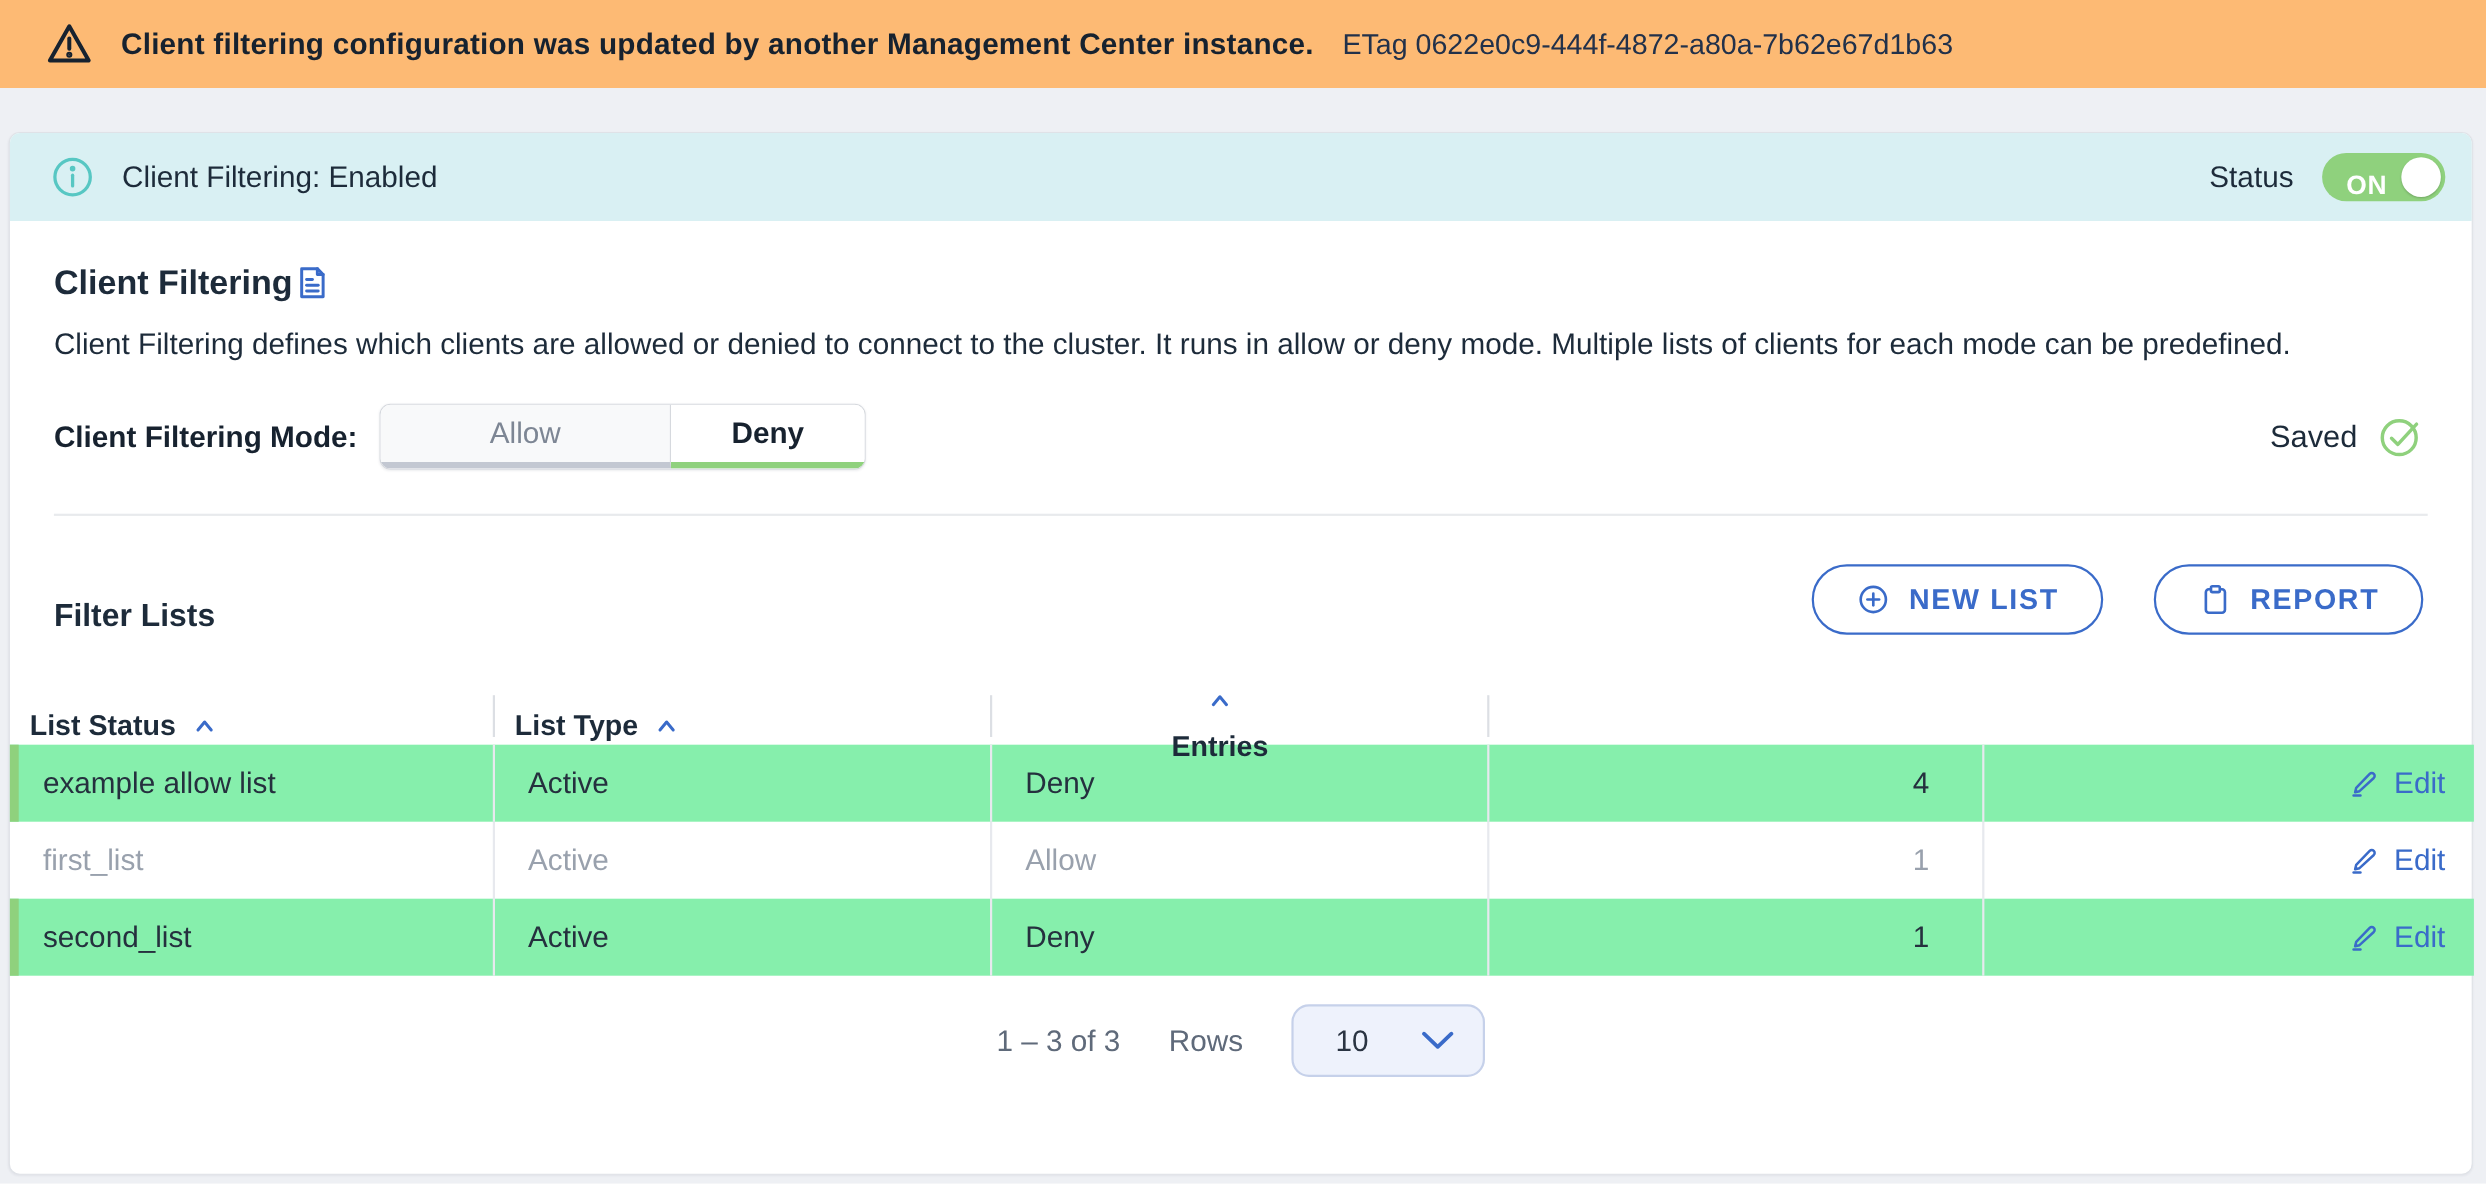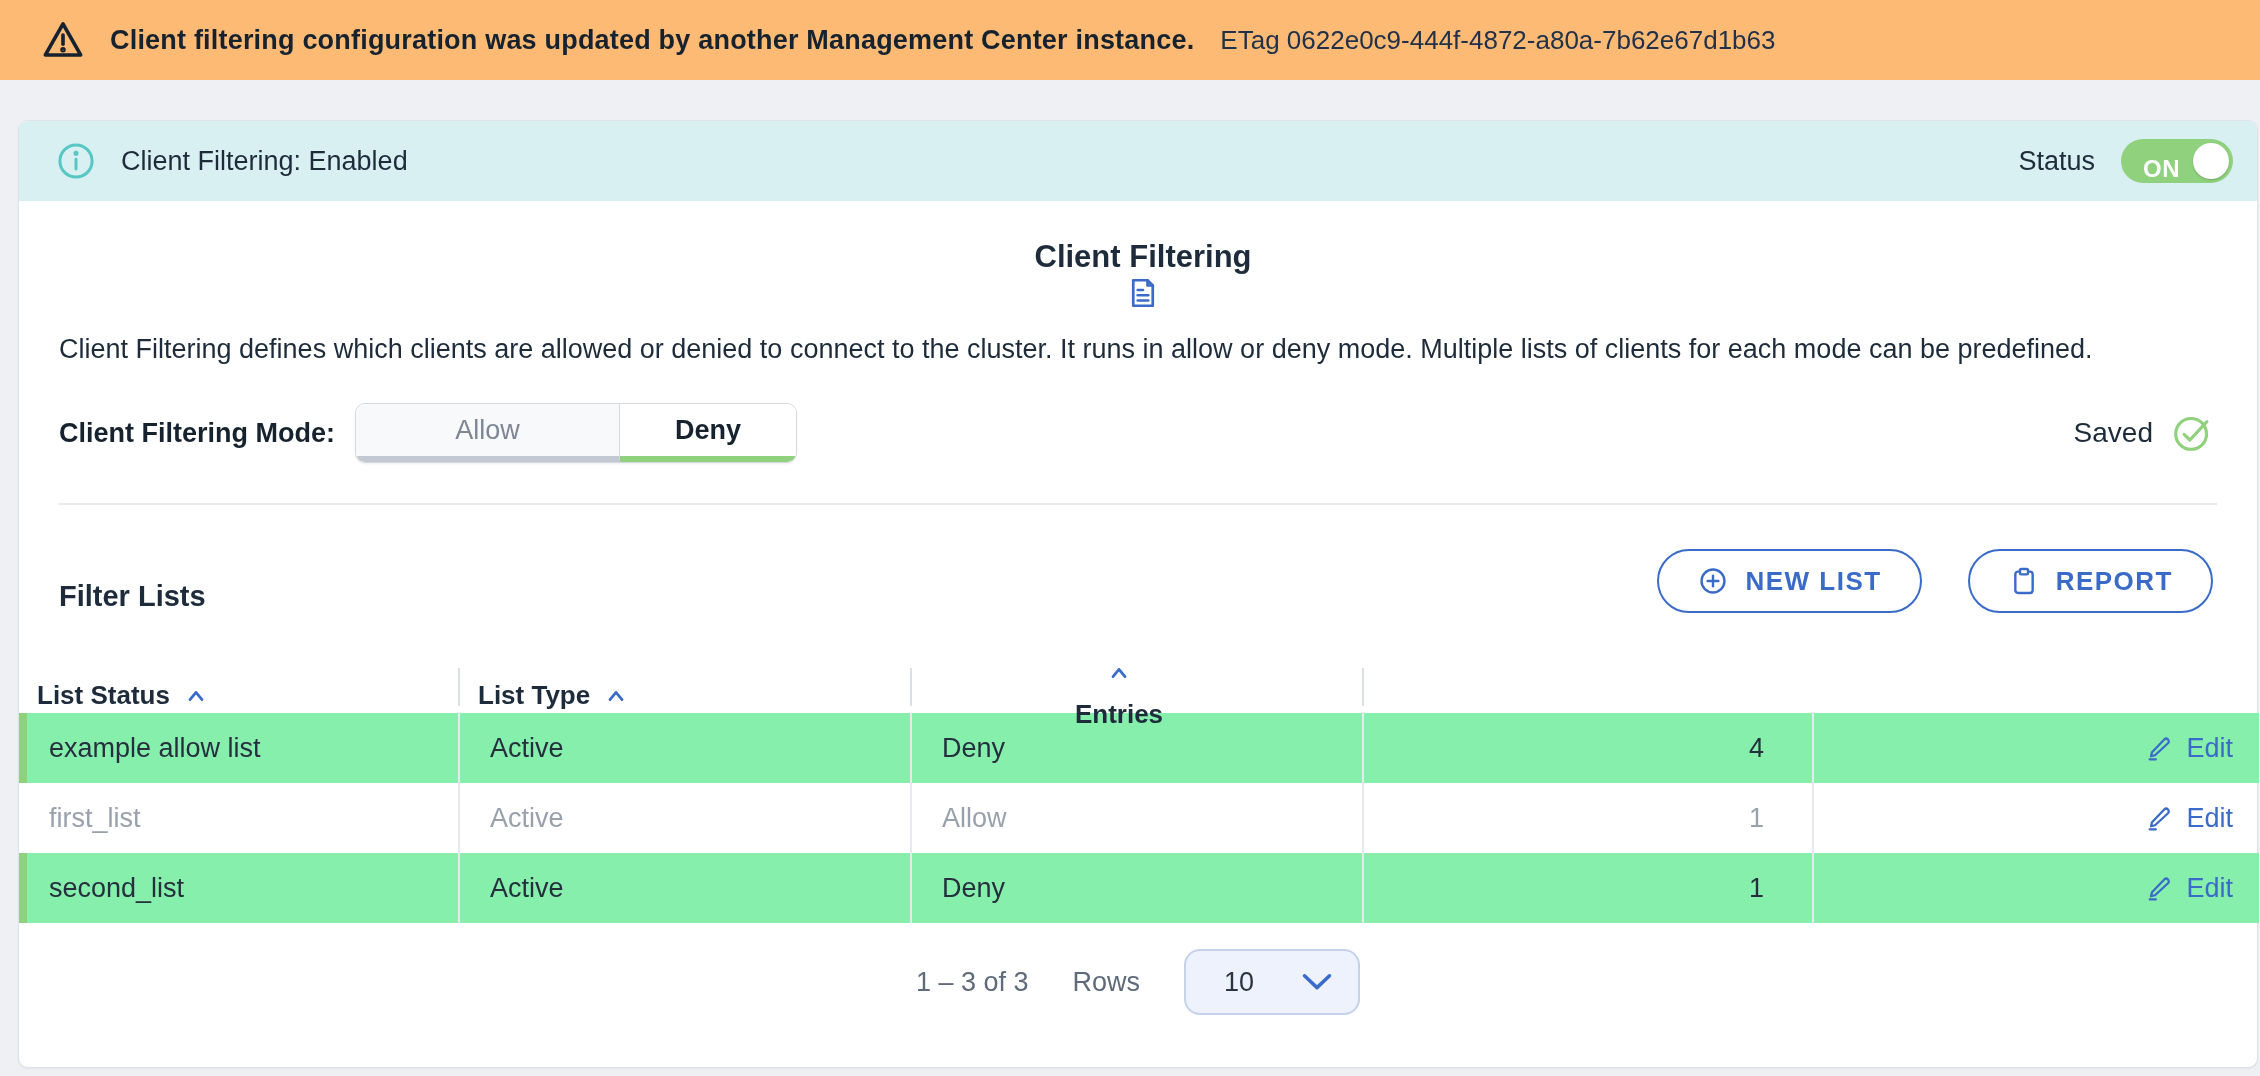--- a/index.html
+++ b/index.html
@@ -16,21 +16,21 @@
     position:absolute; top:0; left:0; width:2260px; height:80px;
     background:#fdba74;
     display:flex; align-items:center; padding:0 40px;
   }
   .banner .warn-ico { width:46px; height:46px; flex:0 0 auto; margin-right:24px; }
   .banner .msg { font-size:27px; font-weight:700; color:#17222f; letter-spacing:.2px; }
   .banner .etag { font-size:26px; font-weight:400; color:#22314a; margin-left:26px; }
 
   
   .card {
-    position:absolute; top:120px; left:18px; width:2240px; height:948px;
+    position:absolute; top:120px; left:8px; width:2240px; height:948px;
     background:#ffffff; border:1px solid #dfe2e7; border-radius:10px;
     box-shadow:0 1px 2px rgba(30,40,60,.06);
   }
   
   .infobar {
     height:80px; background:#d9f0f3; border-radius:9px 9px 0 0;
     display:flex; align-items:center; padding:0 24px 0 36px;
   }
   .infobar .info-ico { width:42px; height:42px; margin-right:24px; flex:0 0 auto; }
   .infobar .info-text { font-size:27px; color:#1d2b3a; }
@@ -42,21 +42,21 @@
   }
   .toggle .on-text { color:#fff; font-size:24px; font-weight:700; letter-spacing:.5px; margin-left:22px; }
   .toggle .knob {
     position:absolute; right:4px; top:4px; width:36px; height:36px;
     background:#fff; border-radius:50%; box-shadow:0 1px 2px rgba(0,0,0,.2);
   }
 
   .content { padding:0 30px; }
 
   
-  .head-row { margin-top:38px; display:flex; align-items:center; padding-left:10px;flex-direction:column; }
+  .head-row { margin-top:38px; display:flex; align-items:center; padding-left:10px; }
   .head-row h1 { font-size:31px; font-weight:700; color:#1d2b3a; }
   .doc-ico { width:36px; height:36px; cursor:pointer; }
 
   .desc {
     margin-top:18px; padding-left:10px; max-width:2150px;
     font-size:27px; line-height:40px; color:#1d2b3a;
   }
 
   
   .mode-row { margin-top:34px; display:flex; align-items:center; padding-left:10px; padding-right:14px; }

